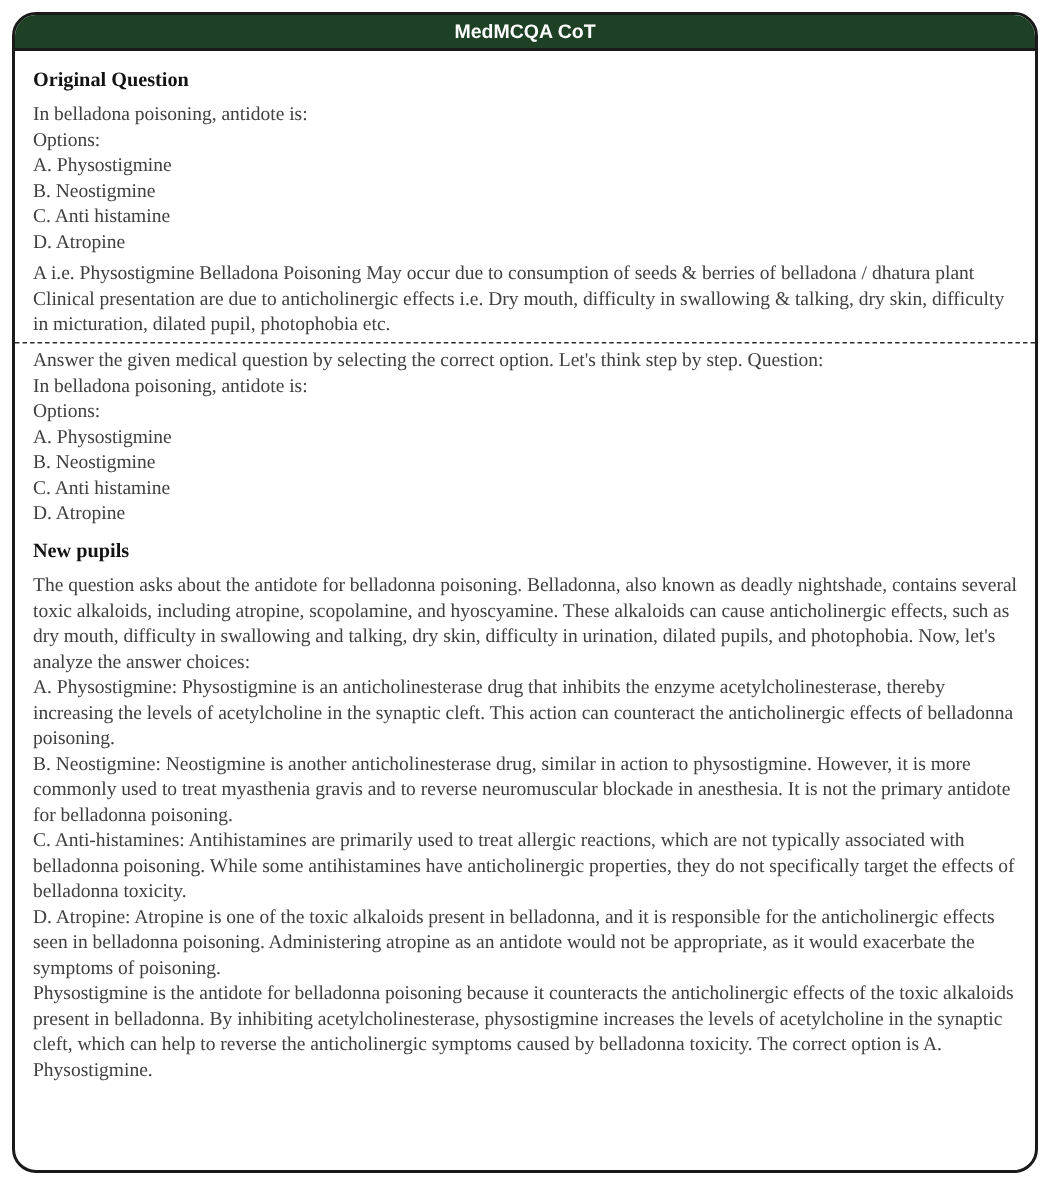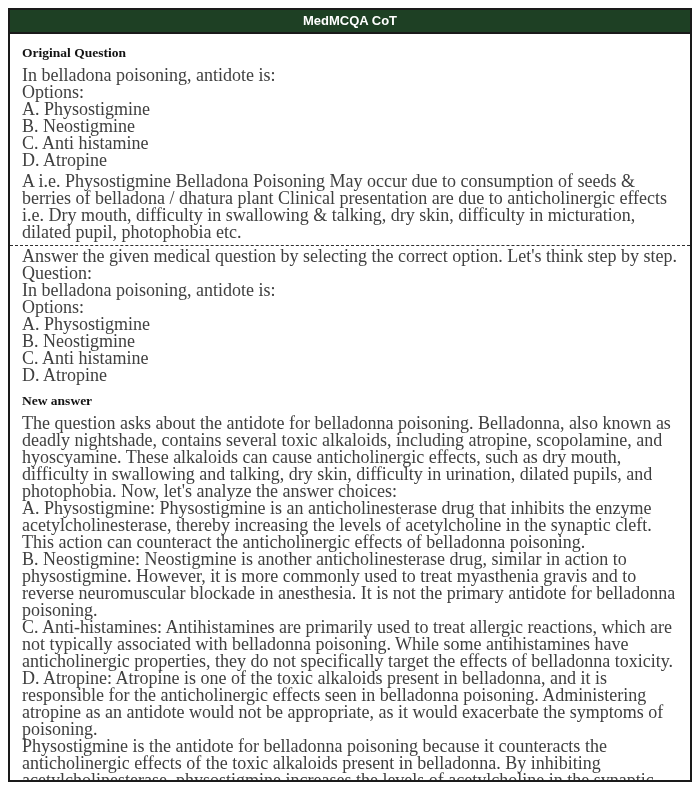--- a/index.html
+++ b/index.html
@@ -12,21 +12,21 @@
     font-family: "Liberation Sans", sans-serif;
   }
   .card {
     position: absolute;
     left: 8px;
     top: 8px;
     width: 684px;
     height: 774px;
     background: #ffffff;
     border: 2px solid #1a1a1a;
-    border-radius: 0;
+    border-radius: 16px;
     overflow: hidden;
   }
   .card-header {
     background: #1e4024;
     border-bottom: 2px solid #1a1a1a;
     color: #ffffff;
     font-weight: bold;
     font-size: 13px;
     line-height: 15px;
     text-align: center;
@@ -37,21 +37,21 @@
     font-family: Liberation Serif, serif;
   }
   .section-heading {
     font-size: 13.5px;
     font-weight: bold;
     color: #131313;
     margin: 9px 0 6px 0;
     line-height: 16px;
   }
   .section-body {
-    font-size: 18px;
+    font-size: 13px;
     line-height: 17px;
     color: #404040;
     margin: 0 0 4px 0;
     white-space: pre-line;
   }
   .dashed-divider {
     border: none;
     border-top: 1.6px dashed #2d2d2d;
     margin: 3px 0 0 0;
   }
@@ -80,21 +80,21 @@
 
   <div class="content">
     <div class="section-body">Answer the given medical question by selecting the correct option. Let's think step by step. Question:
 In belladona poisoning, antidote is:
 Options:
 A. Physostigmine
 B. Neostigmine
 C. Anti histamine
 D. Atropine</div>
 
-    <div class="section-heading">New answer</div>
+    <div class="section-heading">New pupils</div>
     <div class="section-body">The question asks about the antidote for belladonna poisoning. Belladonna, also known as deadly nightshade, contains several toxic alkaloids, including atropine, scopolamine, and hyoscyamine. These alkaloids can cause anticholinergic effects, such as dry mouth, difficulty in swallowing and talking, dry skin, difficulty in urination, dilated pupils, and photophobia. Now, let's analyze the answer choices:
 A. Physostigmine: Physostigmine is an anticholinesterase drug that inhibits the enzyme acetylcholinesterase, thereby increasing the levels of acetylcholine in the synaptic cleft. This action can counteract the anticholinergic effects of belladonna poisoning.
 B. Neostigmine: Neostigmine is another anticholinesterase drug, similar in action to physostigmine. However, it is more commonly used to treat myasthenia gravis and to reverse neuromuscular blockade in anesthesia. It is not the primary antidote for belladonna poisoning.
 C. Anti-histamines: Antihistamines are primarily used to treat allergic reactions, which are not typically associated with belladonna poisoning. While some antihistamines have anticholinergic properties, they do not specifically target the effects of belladonna toxicity.
 D. Atropine: Atropine is one of the toxic alkaloids present in belladonna, and it is responsible for the anticholinergic effects seen in belladonna poisoning. Administering atropine as an antidote would not be appropriate, as it would exacerbate the symptoms of poisoning.
 Physostigmine is the antidote for belladonna poisoning because it counteracts the anticholinergic effects of the toxic alkaloids present in belladonna. By inhibiting acetylcholinesterase, physostigmine increases the levels of acetylcholine in the synaptic cleft, which can help to reverse the anticholinergic symptoms caused by belladonna toxicity. The correct option is A. Physostigmine.</div>
   </div>
 </div>
 
 </body></html>

